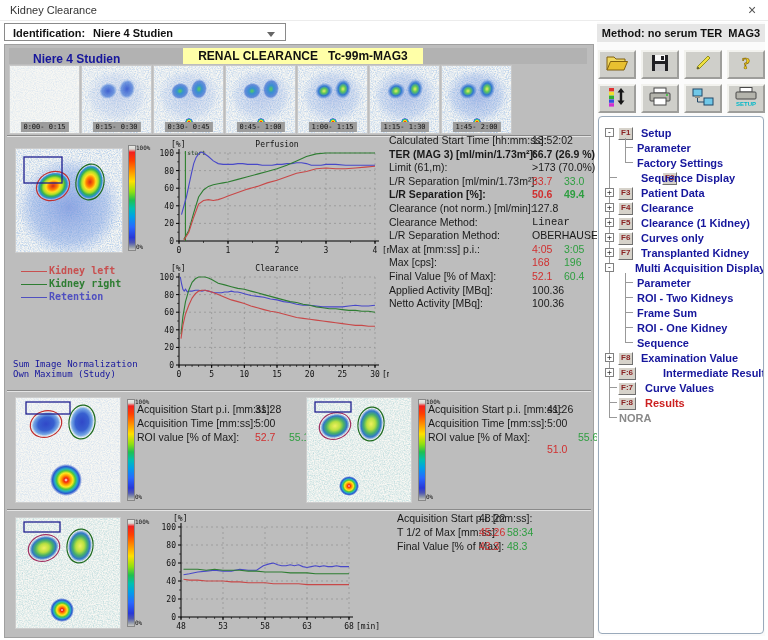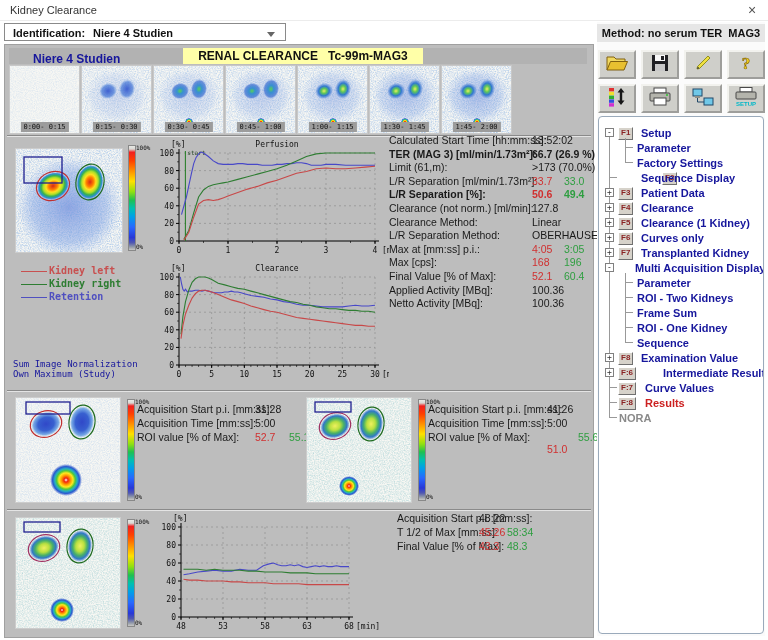--- a/index.html
+++ b/index.html
@@ -204,27 +204,27 @@
           <rect x="0" y="0" width="69" height="67" filter="url(#spk)" opacity="0.53"></rect>
           <ellipse cx="26" cy="25" rx="9" ry="8" transform="rotate(-20 26 25)" fill="url(#gTh3)"></ellipse>
           <ellipse cx="45" cy="23" rx="8" ry="10" transform="rotate(8 45 23)" fill="url(#gTh3)"></ellipse>
           <circle cx="35" cy="56" r="4" fill="url(#gBlad)"></circle>
         </svg>
         <div class="thumb-time">1:00- 1:15</div>
       </div>
       <div class="thumb">
         <svg width="69" height="67">
           <rect x="0" y="0" width="69" height="67" fill="#f7f7f3"></rect>
-          <ellipse cx="35" cy="30" rx="32" ry="28" fill="url(#gWash)" opacity="0.55"></ellipse>
-          <rect x="0" y="0" width="69" height="67" filter="url(#spk)" opacity="0.5700000000000001"></rect>
+          <ellipse cx="35" cy="30" rx="32" ry="28" fill="url(#gWash)" opacity="0.5"></ellipse>
+          <rect x="0" y="0" width="69" height="67" filter="url(#spk)" opacity="0.55"></rect>
           <ellipse cx="26" cy="25" rx="9" ry="8" transform="rotate(-20 26 25)" fill="url(#gTh3)"></ellipse>
           <ellipse cx="45" cy="23" rx="8" ry="10" transform="rotate(8 45 23)" fill="url(#gTh3)"></ellipse>
           <circle cx="35" cy="56" r="4" fill="url(#gBlad)"></circle>
         </svg>
-        <div class="thumb-time">1:30- 1:45</div>
+        <div class="thumb-time">1:15- 1:30</div>
       </div>
       <div class="thumb">
         <svg width="69" height="67">
           <rect x="0" y="0" width="69" height="67" fill="#f7f7f3"></rect>
           <ellipse cx="35" cy="30" rx="32" ry="28" fill="url(#gWash)" opacity="0.6000000000000001"></ellipse>
           <rect x="0" y="0" width="69" height="67" filter="url(#spk)" opacity="0.5900000000000001"></rect>
           <ellipse cx="26" cy="25" rx="9" ry="8" transform="rotate(-20 26 25)" fill="url(#gTh3)"></ellipse>
           <ellipse cx="45" cy="23" rx="8" ry="10" transform="rotate(8 45 23)" fill="url(#gTh3)"></ellipse>
           <circle cx="35" cy="56" r="4" fill="url(#gBlad)"></circle>
         </svg>
@@ -427,21 +427,21 @@
         <span class="lbl">L/R Separation [%]:</span>
         <span class="v1 vred" style="left: 143px;">50.6</span>
         <span class="v2 vgreen" style="left: 175px;">49.4</span>
       </div>
       <div class="tbl-row" style="top: 68px;">
         <span class="lbl">Clearance (not norm.) [ml/min]:</span>
         <span class="v1 vblack" style="left: 143px;">127.8</span>
       </div>
       <div class="tbl-row" style="top: 81.6px;">
         <span class="lbl">Clearance Method:</span>
-        <span class="v1 vblack" style="left: 143px;">Linear</span>
+        <span class="v1 vblack" style="left: 143px; font-family: Liberation Mono, monospace;">Linear</span>
       </div>
       <div class="tbl-row" style="top: 95.2px;">
         <span class="lbl">L/R Separation Method:</span>
         <span class="v1 vblack" style="left: 143px;">OBERHAUSEN</span>
       </div>
       <div class="tbl-row" style="top: 108.8px;">
         <span class="lbl">Max at [mm:ss] p.i.:</span>
         <span class="v1 vred" style="left: 143px;">4:05</span>
         <span class="v2 vgreen" style="left: 175px;">3:05</span>
       </div>

